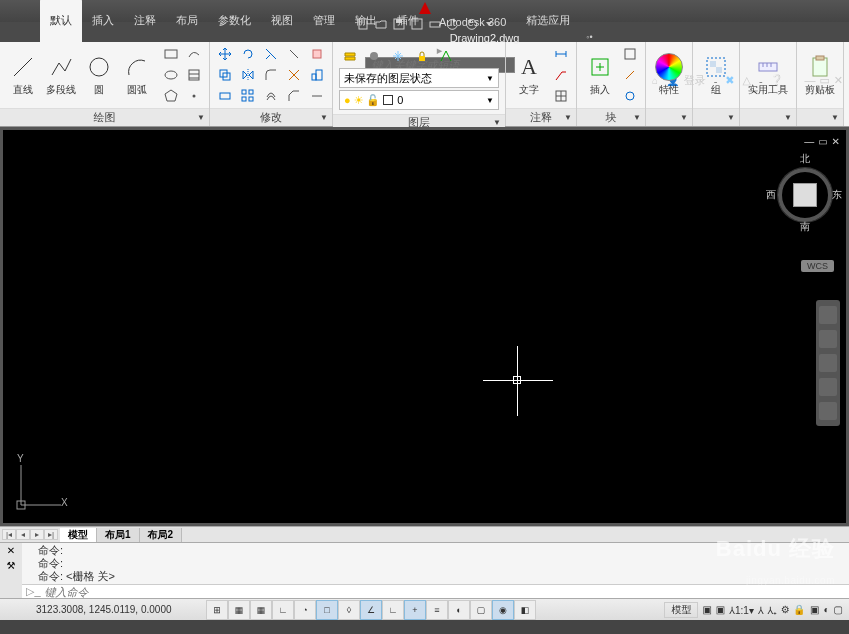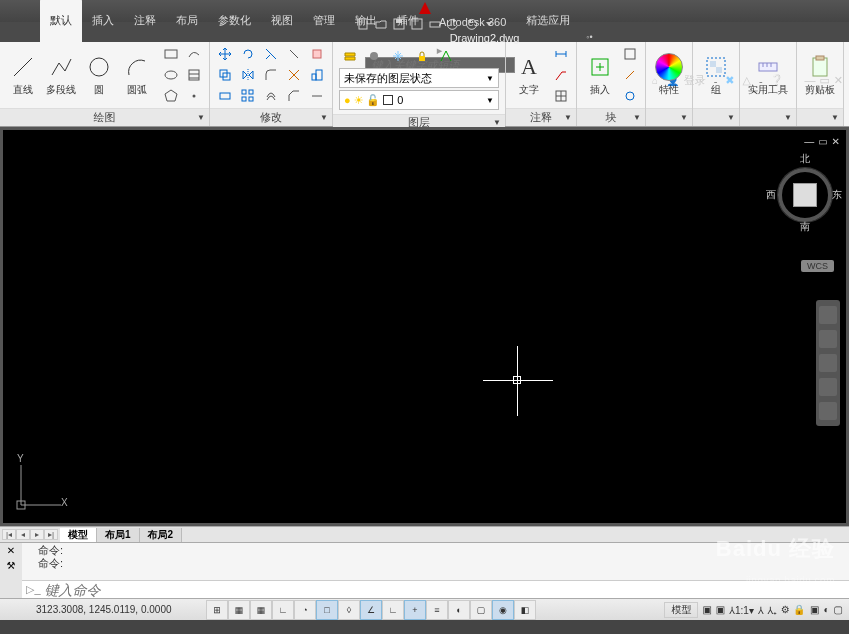--- a/index.html
+++ b/index.html
@@ -62,21 +62,21 @@
 .lt-tab { padding: 0 8px; border-right: 1px solid #bbb; cursor: pointer; background: #ddd; font-weight: bold; }
 .lt-tab.active { background: #fff; font-weight: bold; }
 
 
 .cmd-area { height: 56px; background: #f5f5f5; border-top: 1px solid #aaa; display: flex; }
 .cmd-left { width: 22px; background: #e5e5e5; display: flex; flex-direction: column; align-items: center; justify-content: flex-start; gap: 4px; padding-top: 2px; font-size: 10px; }
 .cmd-body { flex: 1; display: flex; flex-direction: column; font-size: 11px; color: #333; }
 .cmd-history { flex: 1; padding: 1px 16px; line-height: 13px; }
 .cmd-input-row { display: flex; align-items: center; background: #fff; border-top: 1px solid #ccc; height: 18px; }
 .cmd-prompt { padding: 0 4px; color: #888; }
-.cmd-input { flex: 1; border: none; font-size: 14px; font-style: italic; color: #999; outline: none; }
+.cmd-input { flex: 1; border: none; font-size: 11px; font-style: italic; color: #999; outline: none; }
 
 
 .statusbar { height: 22px; background: linear-gradient(#eee,#ddd); border-top: 1px solid #aaa; display: flex; align-items: center; font-size: 10px; color: #333; }
 .coords { padding: 0 20px; width: 190px; margin-left: 16px; }
 .status-btns { display: flex; gap: 0; }
 .status-btn { width: 22px; height: 20px; border: 1px solid #ccc; background: #eee; display: flex; align-items: center; justify-content: center; cursor: pointer; font-size: 9px; }
 .status-btn.on { background: #cde; border-color: #8bd; }
 .status-right { margin-left: auto; display: flex; align-items: center; gap: 4px; padding-right: 6px; }
 
 
@@ -588,20 +588,21 @@
 
 <div class="cmd-area">
   <div class="cmd-left">
     <span>✕</span>
     <span>⚒</span>
   </div>
   <div class="cmd-body">
     <div class="cmd-history">
       <div>命令:</div>
       <div>命令:</div>
+      <div>命令:  &lt;栅格 关&gt;</div>
     </div>
     <div class="cmd-input-row">
       <span class="cmd-prompt">▷_</span>
       <input class="cmd-input" placeholder="键入命令" style="">
     </div>
   </div>
 </div>
 
 <div class="statusbar">
   <div class="coords">3123.3008, 1245.0119, 0.0000</div>

